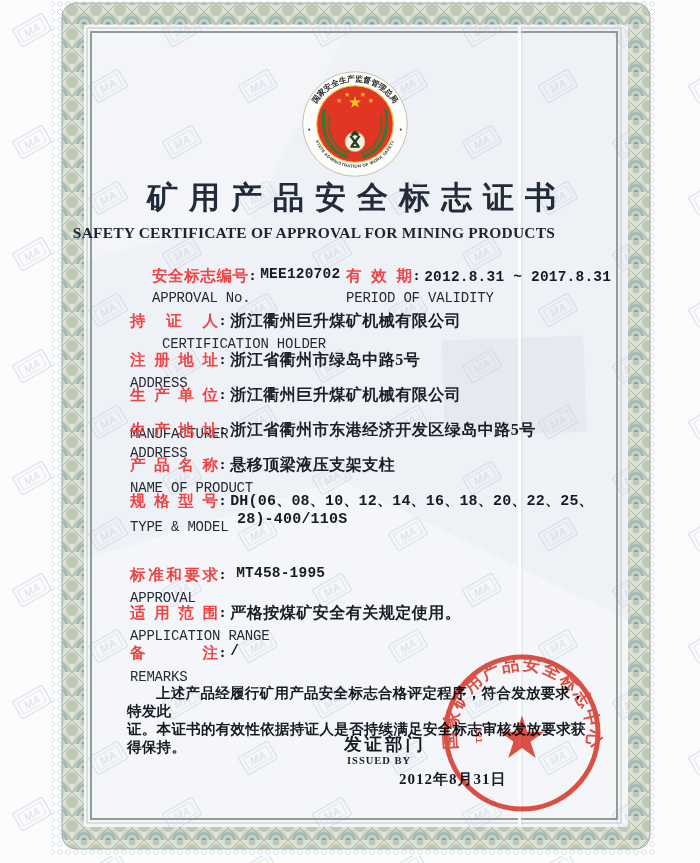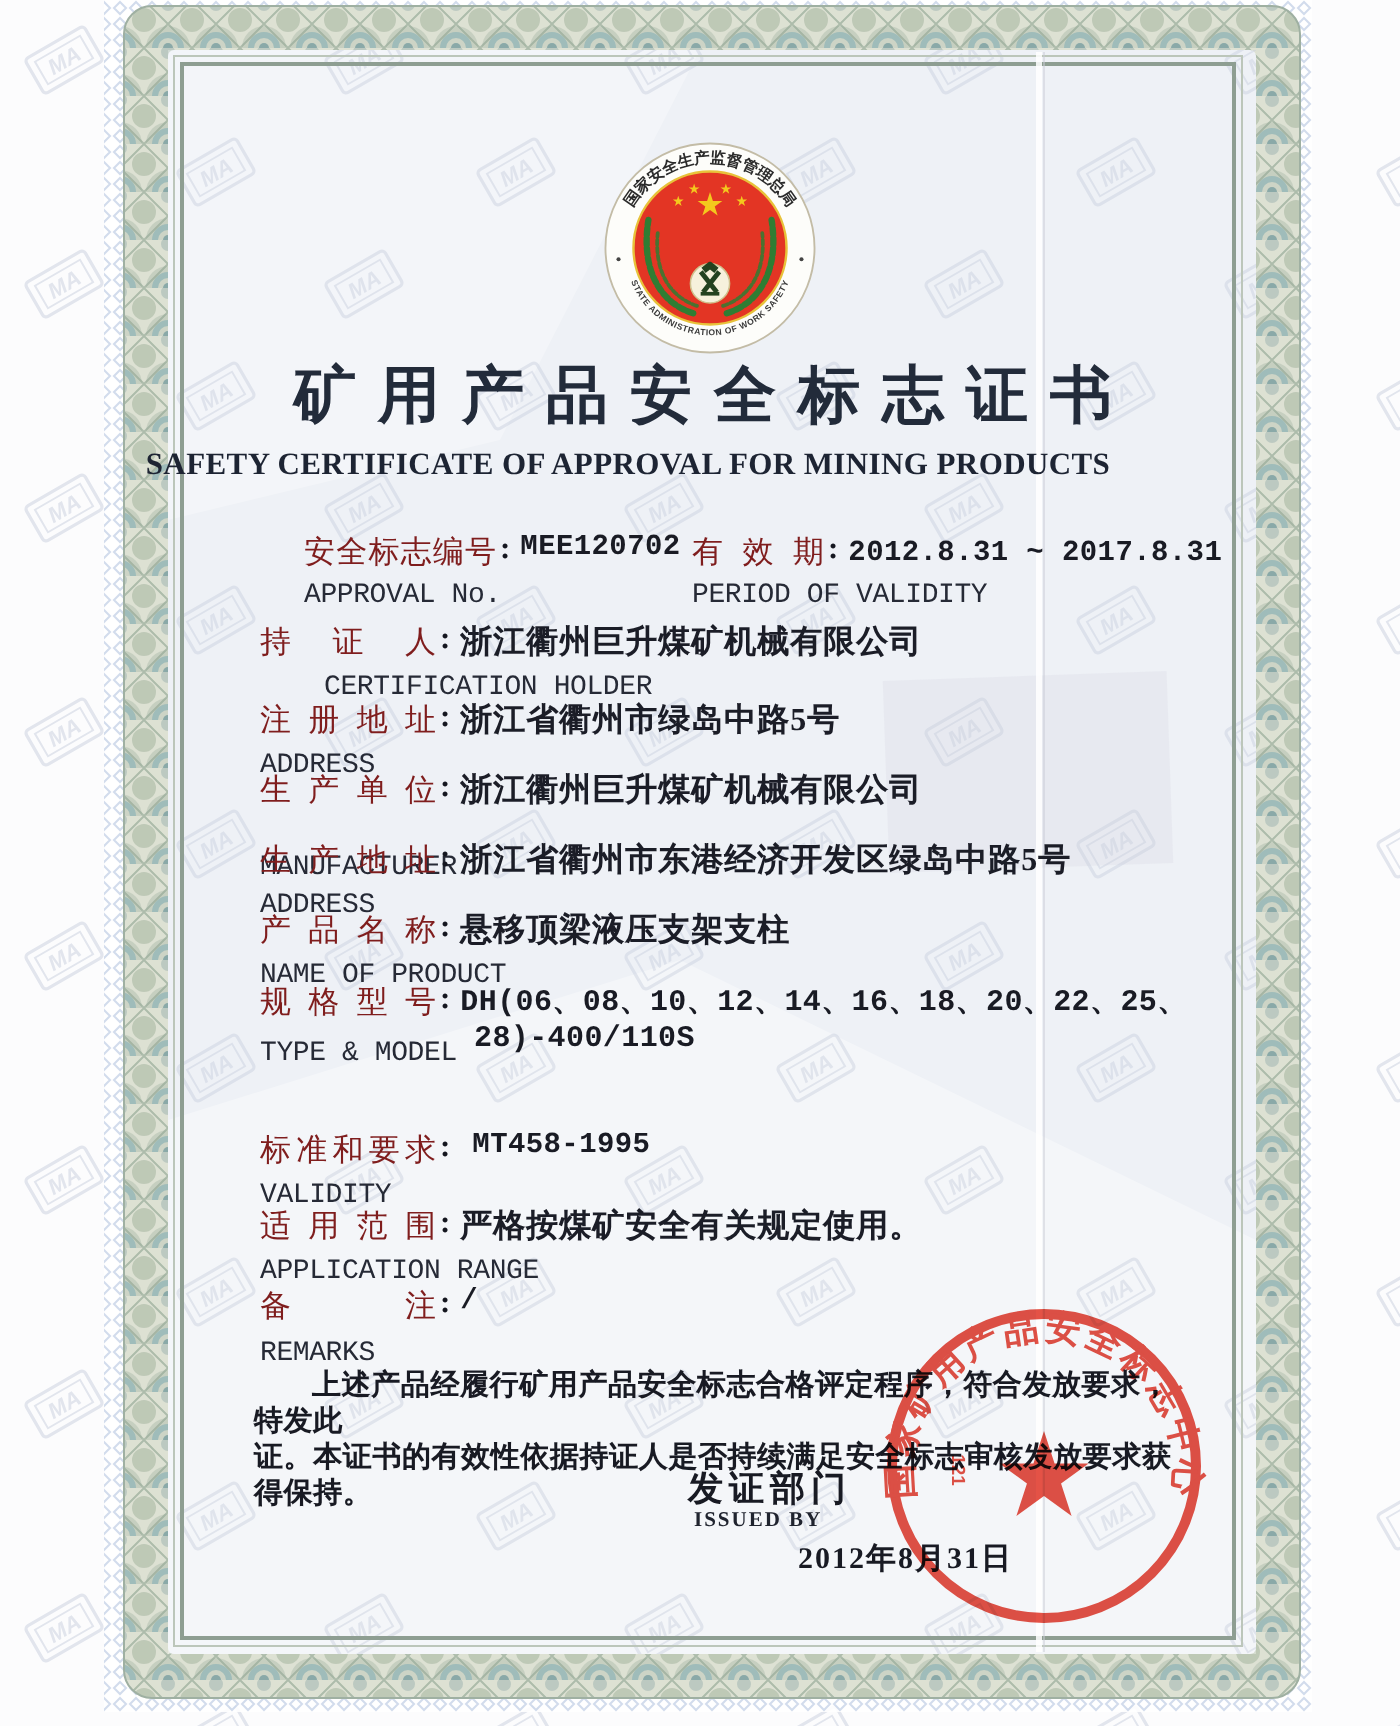--- a/index.html
+++ b/index.html
@@ -7,21 +7,21 @@
         font-family:"Liberation Serif","DejaVu Serif",serif;}
   .abs{position:absolute;}
   svg{display:block;}
 
   
   .title{left:0;top:177px;width:700px;padding-left:14px;box-sizing:border-box;text-align:center;
          font-size:31px;font-weight:bold;letter-spacing:11px;color:#222b3a;white-space:nowrap;}
   .subtitle{left:0;top:224px;width:624px;padding-left:4px;box-sizing:border-box;text-align:center;
             font-size:15.5px;font-weight:bold;letter-spacing:.2px;color:#1d2433;white-space:nowrap;}
 
-  .zh-label{display:inline-block;font-weight:normal;font-size:15.5px;color:#7f1d1d;
+  .zh-label{display:inline-block;font-weight:bold;font-size:15.5px;color:#ef4444;
             text-align:justify;text-align-last:justify;vertical-align:top;white-space:nowrap;}
   .w3{width:66px;} .w4{width:88px;} .w5{width:88px;} .w6{width:96px;}
   .colon{font-weight:bold;font-size:15.5px;color:#14161f;margin:0 5px 0 2px;vertical-align:top;}
   .zh-value{font-weight:bold;font-size:16px;color:#1b1d27;letter-spacing:.5px;white-space:nowrap;vertical-align:top;}
   .mono-value{font-family:"Liberation Mono","DejaVu Sans Mono",monospace;font-weight:bold;
               font-size:14.5px;color:#191b24;letter-spacing:.2px;white-space:nowrap;vertical-align:top;}
   .sub{font-family:"Liberation Mono","DejaVu Sans Mono",monospace;font-size:14px;color:#262a36;
        letter-spacing:-.2px;white-space:nowrap;}
 
   .statement{left:127px;top:684px;width:470px;font-size:14.5px;font-weight:bold;color:#181a23;
@@ -169,21 +169,21 @@
   </div>
 
   <div class="abs" style="left:130px;top:491px;">
     <span class="zh-label w4">规格型号</span><span class="colon">:</span><span class="mono-value" style="font-size:15px;">DH(06、08、10、12、14、16、18、20、22、25、</span>
     <div class="sub" style="margin-top:7px;">TYPE &amp; MODEL</div>
   </div>
   <div class="abs mono-value" style="left:237px;top:511px;font-size:15px;">28)-400/110S</div>
 
   <div class="abs" style="left:130px;top:565px;">
     <span class="zh-label w5">标准和要求</span><span class="colon">:</span><span class="mono-value" style="margin-left:6px;">MT458-1995</span>
-    <div class="sub" style="margin-top:4px;">VALIDITY</div>
+    <div class="sub" style="margin-top:4px;">APPROVAL</div>
   </div>
 
   <div class="abs" style="left:130px;top:603px;">
     <span class="zh-label w4">适用范围</span><span class="colon">:</span><span class="zh-value">严格按煤矿安全有关规定使用。</span>
     <div class="sub" style="margin-top:4px;">APPLICATION RANGE</div>
   </div>
 
   <div class="abs" style="left:130px;top:643px;">
     <span class="zh-label w4">备注</span><span class="colon">:</span><span class="mono-value">/</span>
     <div class="sub" style="margin-top:5px;">REMARKS</div>

